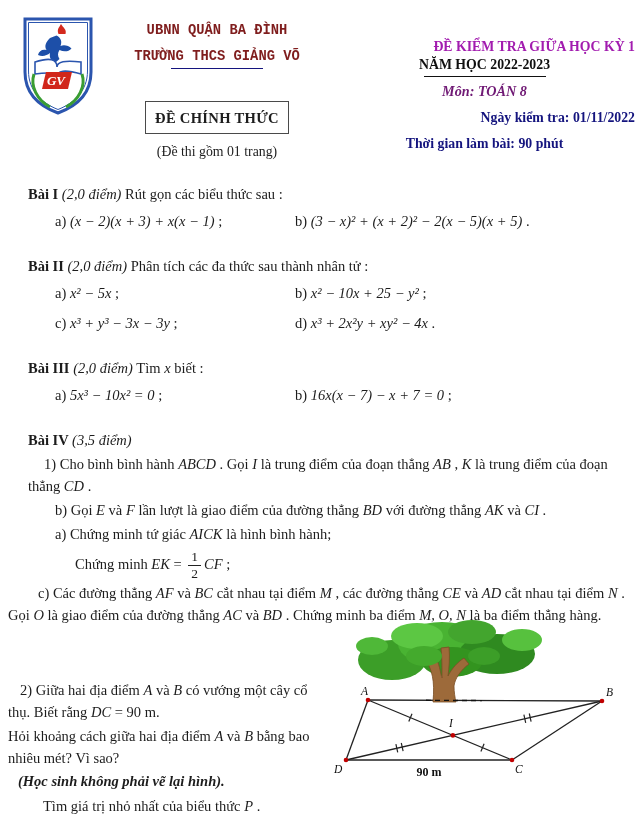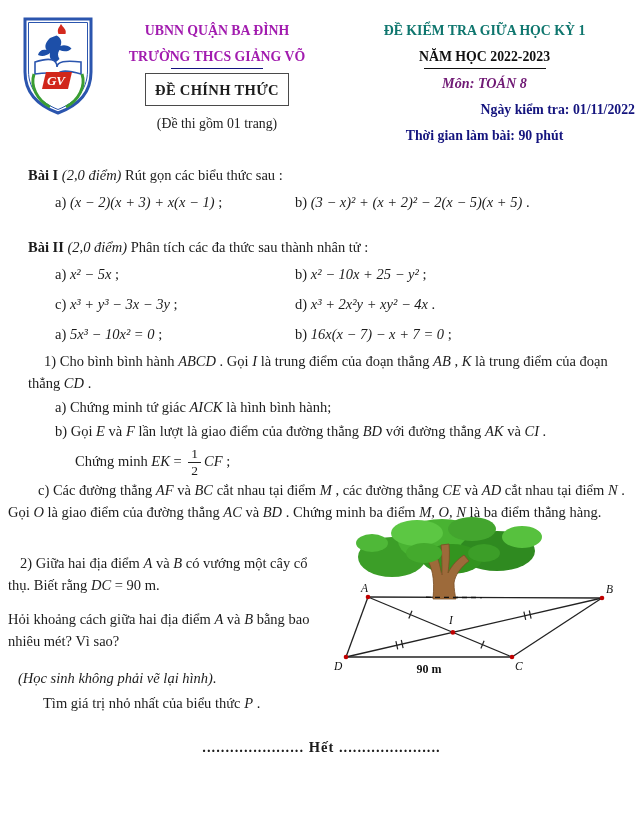--- a/index.html
+++ b/index.html
@@ -8,30 +8,30 @@
     width:643px;height:839px;box-sizing:border-box;background:#ffffff;
     font-family:"Liberation Serif","DejaVu Serif",serif;
     font-size:14.5px;color:#1c1c1c;line-height:22px;
     padding:14px 8px 0 8px;overflow:hidden;position:relative;
   }
   
   .hdr{display:flex;align-items:flex-start;margin-left:12px;}
   .logo{flex:0 0 76px;}
   .school{flex:0 0 234px;text-align:center;margin-left:4px;}
   .exam{flex:1;text-align:center;}
-  .navy{color:#a21caf;}
+  .navy{color:#7f1d1d;font-family:Liberation Mono, monospace;}
   .b{font-weight:bold;}
   .hline{font-size:13.8px;font-weight:bold;line-height:17px;}
   .school .hline1{margin-top:8px;}
   .school .hline2{margin-top:9px;}
   .rule-school{width:92px;border-bottom:1.6px solid #14147e;margin:3px auto 0;}
-  .stamp{display:inline-block;border:1.4px solid #4a4a4a;padding:5px 9px 4px;font-weight:bold;font-size:14.6px;color:#1d1d1d;margin-top:4px;letter-spacing:.3px;}
+  .stamp{display:inline-block;border:1.4px solid #4a4a4a;padding:5px 9px 4px;font-weight:bold;font-size:14.6px;color:#1d1d1d;margin-top:32px;letter-spacing:.3px;}
   .pagesnote{margin-top:7px;font-size:13.8px;color:#1c1c1c;}
-  .exam .hline1{margin-top:8px;color:#0f766e;}
-  .exam .hline2{margin-top:9px;color:#101010;}
+  .exam .hline1{margin-top:24px;color:#a21caf;text-align:right;}
+  .exam .hline2{margin-top:1px;color:#101010;}
   .rule-exam{width:122px;border-bottom:1.6px solid #111;margin:3px auto 0;}
   .exam .hline3{margin-top:6px;color:#701a75;font-size:14.2px;font-style:italic;}
   .exam .hline4{margin-top:9px;color:#14147e;text-align:right;}
   .exam .hline5{margin-top:9px;color:#14147e;}
   
   .sec{margin:20px 0 0 20px;}
   .sg-b{font-weight:bold;}
   .sg-i{font-style:italic;}
   .sg-m{font-style:italic;}
   .row{display:grid;grid-template-columns:240px 1fr;margin:3px 0 0 47px;line-height:27px;}
@@ -39,22 +39,22 @@
   .sub{margin:2px 0 0 47px;}
   .ek{margin:4px 0 0 67px;line-height:30px;}
   .pc{margin:2px 0 0 0;text-indent:30px;}
   .fr{display:inline-block;text-align:center;vertical-align:-0.65em;margin:0 3px;line-height:1;font-size:13.5px;}
   .fr .n{display:block;border-bottom:1.2px solid #222;padding:0 3px 1px;}
   .fr .d{display:block;padding-top:1px;}
   
   .figrow{display:flex;align-items:flex-end;margin-top:6px;}
   .figtext{flex:0 0 322px;}
   .p2a{text-indent:12px;margin-top:2px;}
-  .p2b{margin-top:12px;}
-  .p2c{margin-top:15px;margin-left:10px;}
+  .p2b{margin-top:2px;}
+  .p2c{margin-top:1px;margin-left:10px;font-weight:bold;}
   .figsvg{margin-top:-14px;margin-left:2px;}
   
   .b5h{margin:6px 0 0 20px;white-space:nowrap;}
   .b5p{margin:3px 0 0 35px;}
   .endline{text-align:center;font-weight:bold;margin-top:22px;letter-spacing:1px;}
   svg text{font-family:"Liberation Serif","DejaVu Serif",serif;}
 </style>
 </head>
 <body>
 
@@ -100,28 +100,30 @@
   <div class="sec"><span class="sg-b">Bài II </span><span class="sg-i">(2,0 điểm) </span><span class="sg-t">Phân tích các đa thức sau thành nhân tử :</span></div>
   <div class="row">
     <div><span class="sg-t">a) </span><span class="sg-m">x² − 5x</span><span class="sg-t"> ;</span></div>
     <div><span class="sg-t">b) </span><span class="sg-m">x² − 10x + 25 − y²</span><span class="sg-t"> ;</span></div>
   </div>
   <div class="row">
     <div><span class="sg-t">c) </span><span class="sg-m">x³ + y³ − 3x − 3y</span><span class="sg-t"> ;</span></div>
     <div><span class="sg-t">d) </span><span class="sg-m">x³ + 2x²y + xy² − 4x</span><span class="sg-t"> .</span></div>
   </div>
 
+  <div class="sec"><span class="sg-b">Bài III </span><span class="sg-i">(2,0 điểm) </span><span class="sg-t">Tìm </span><span class="sg-m">x</span><span class="sg-t"> biết :</span></div>
   <div class="row">
     <div><span class="sg-t">a) </span><span class="sg-m">5x³ − 10x² = 0</span><span class="sg-t"> ;</span></div>
     <div><span class="sg-t">b) </span><span class="sg-m">16x(x − 7) − x + 7 = 0</span><span class="sg-t"> ;</span></div>
   </div>
 
+  <div class="sec"><span class="sg-b">Bài IV </span><span class="sg-i">(3,5 điểm)</span></div>
   <div class="p1"><span class="sg-t">1) Cho bình bình hành </span><span class="sg-m">ABCD</span><span class="sg-t"> . Gọi </span><span class="sg-m">I</span><span class="sg-t"> là trung điểm của đoạn thẳng </span><span class="sg-m">AB</span><span class="sg-t"> , </span><span class="sg-m">K</span><span class="sg-t"> là trung điểm của đoạn thẳng </span><span class="sg-m">CD</span><span class="sg-t"> .</span></div>
+  <div class="sub"><span class="sg-t">b) Gọi </span><span class="sg-m">E</span><span class="sg-t"> và </span><span class="sg-m">F</span><span class="sg-t"> lần lượt là giao điểm của đường thẳng </span><span class="sg-m">BD</span><span class="sg-t"> với đường thẳng </span><span class="sg-m">AK</span><span class="sg-t"> và </span><span class="sg-m">CI</span><span class="sg-t"> .</span></div>
   <div class="sub"><span class="sg-t">a) Chứng minh tứ giác </span><span class="sg-m">AICK</span><span class="sg-t">  là hình bình hành;</span></div>
-  <div class="sub"><span class="sg-t">b) Gọi </span><span class="sg-m">E</span><span class="sg-t"> và </span><span class="sg-m">F</span><span class="sg-t"> lần lượt là giao điểm của đường thẳng </span><span class="sg-m">BD</span><span class="sg-t"> với đường thẳng </span><span class="sg-m">AK</span><span class="sg-t"> và </span><span class="sg-m">CI</span><span class="sg-t"> .</span></div>
   <div class="ek"><span class="sg-t">Chứng minh </span><span class="sg-m">EK</span><span class="sg-t"> = </span><span class="fr"><span class="n">1</span><span class="d">2</span></span><span class="sg-m">CF</span><span class="sg-t"> ;</span></div>
   <div class="pc"><span class="sg-t">c) Các đường thẳng </span><span class="sg-m">AF</span><span class="sg-t">  và </span><span class="sg-m">BC</span><span class="sg-t">  cắt nhau tại điểm </span><span class="sg-m">M</span><span class="sg-t"> , các đường thẳng </span><span class="sg-m">CE</span><span class="sg-t">  và </span><span class="sg-m">AD</span><span class="sg-t">  cắt nhau tại điểm </span><span class="sg-m">N</span><span class="sg-t"> . Gọi </span><span class="sg-m">O</span><span class="sg-t"> là giao điểm của đường thẳng </span><span class="sg-m">AC</span><span class="sg-t">  và </span><span class="sg-m">BD</span><span class="sg-t"> . Chứng minh ba điểm </span><span class="sg-m">M, O, N</span><span class="sg-t">  là ba điểm thẳng hàng.</span></div>
 
   <div class="figrow">
     <div class="figtext">
       <div class="p2a"><span class="sg-t">2) Giữa hai địa điểm </span><span class="sg-m">A</span><span class="sg-t"> và </span><span class="sg-m">B</span><span class="sg-t"> có vướng một cây cổ thụ. Biết rằng </span><span class="sg-m">DC</span><span class="sg-t"> = 90 m.</span></div>
       <div class="p2b"><span class="sg-t">Hỏi khoảng cách giữa hai địa điểm </span><span class="sg-m">A</span><span class="sg-t"> và </span><span class="sg-m">B</span><span class="sg-t"> bằng bao nhiêu mét? Vì sao?</span></div>
       <div class="p2c"><span class="sg-i">(Học sinh không phải vẽ lại hình).</span></div>
     </div>
     <div class="figsvg">

